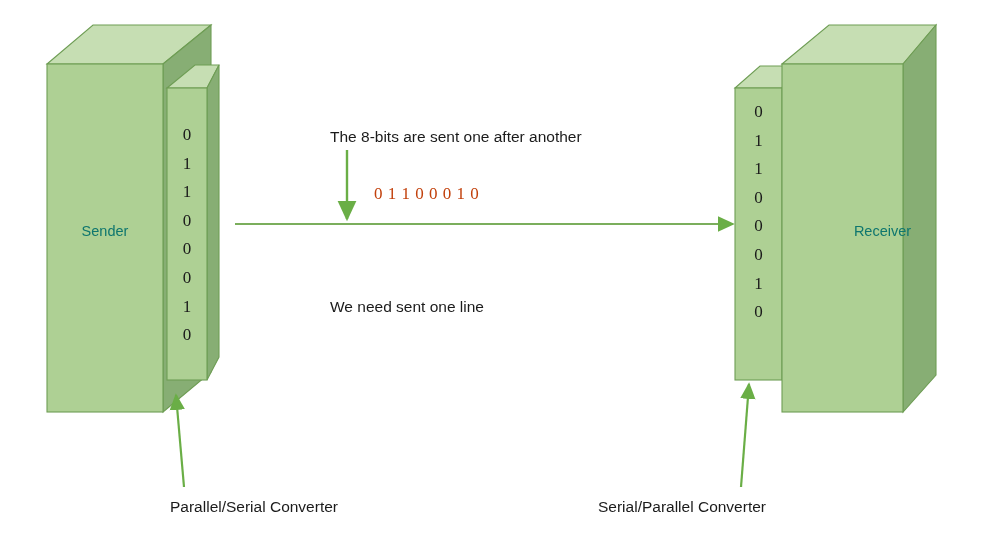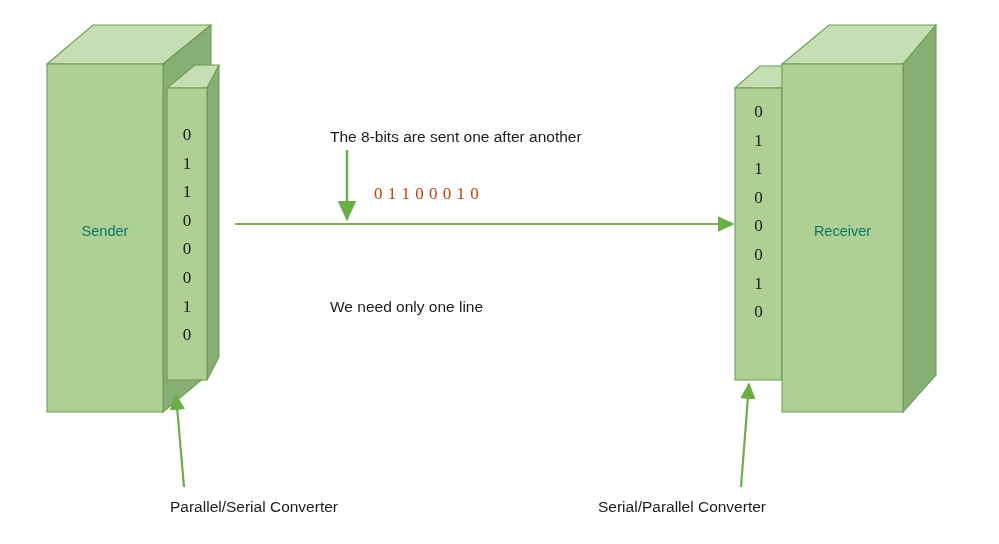--- a/index.html
+++ b/index.html
@@ -97,21 +97,21 @@
 
     <line x1="347" y1="150" x2="347" y2="219" stroke="#6AAE46" stroke-width="2.4" marker-end="url(#arrowGreen)"></line>
 
     <line x1="184" y1="487" x2="176" y2="395" stroke="#6AAE46" stroke-width="2.2" marker-end="url(#arrowGreenSm)"></line>
 
     <line x1="741" y1="487" x2="749" y2="384" stroke="#6AAE46" stroke-width="2.2" marker-end="url(#arrowGreenSm)"></line>
   </svg>
 
   <div class="txt label-sender" style="left:47px; top:223px; width:116px; text-align:center;">Sender</div>
 
-  <div class="txt label-receiver" style="left:782px; top:223px; width:121px; text-align:center;">Receiver</div>
+  <div class="txt label-receiver" style="left:782px; top:223px; width:121px; text-align:center;padding-left:40px;">Receiver</div>
 
   <div class="bitcol" style="left:167px; top:121px; width:40px;">
     <span>0</span>
     <span>1</span>
     <span>1</span>
     <span>0</span>
     <span>0</span>
     <span>0</span>
     <span>1</span>
     <span>0</span>
@@ -125,19 +125,19 @@
     <span>0</span>
     <span>0</span>
     <span>1</span>
     <span>0</span>
   </div>
 
   <div class="txt caption" style="left:330px; top:128px;">The 8-bits are sent one after another</div>
 
   <div class="txt bitstream" style="left:374px; top:184px;">0   1   1   0   0   0   1   0</div>
 
-  <div class="txt caption" style="left:330px; top:298px;">We need only one line</div>
+  <div class="txt caption" style="left:330px; top:298px;">We need sent one line</div>
 
   <div class="txt caption" style="left:170px; top:498px;">Parallel/Serial Converter</div>
 
   <div class="txt caption" style="left:598px; top:498px;">Serial/Parallel Converter</div>
 
 </div>
 
 </body></html>

